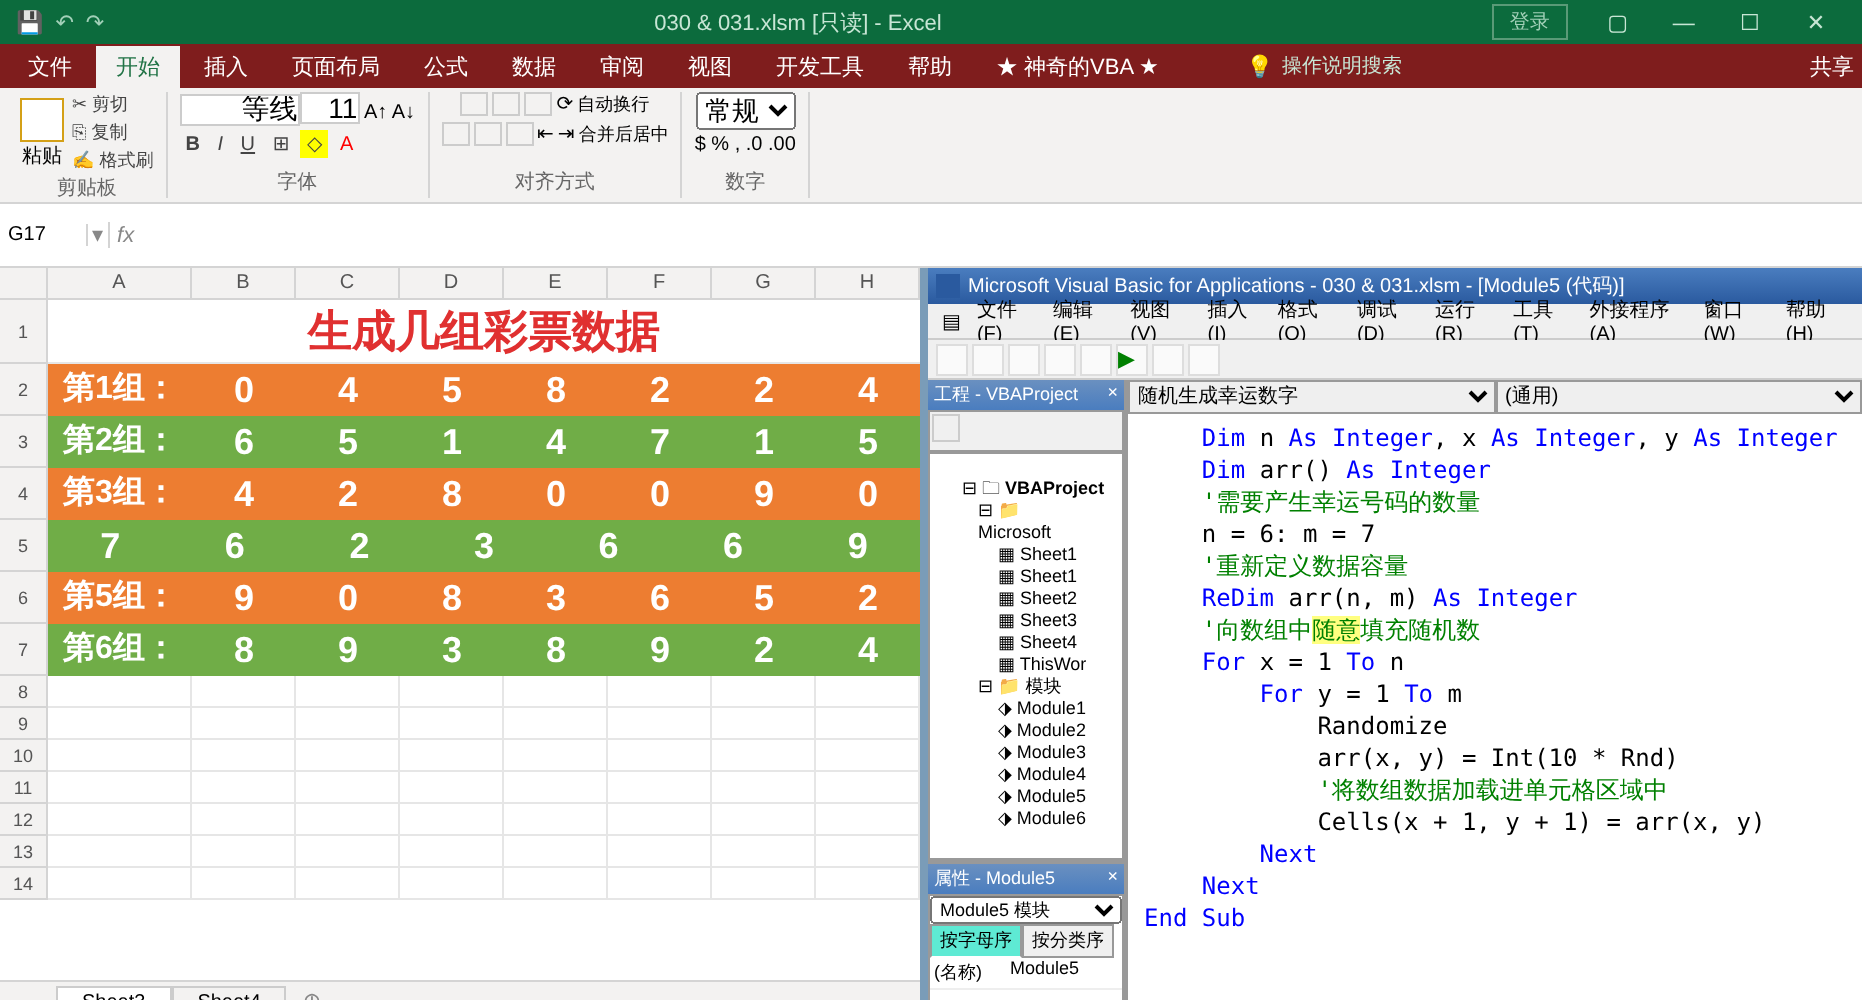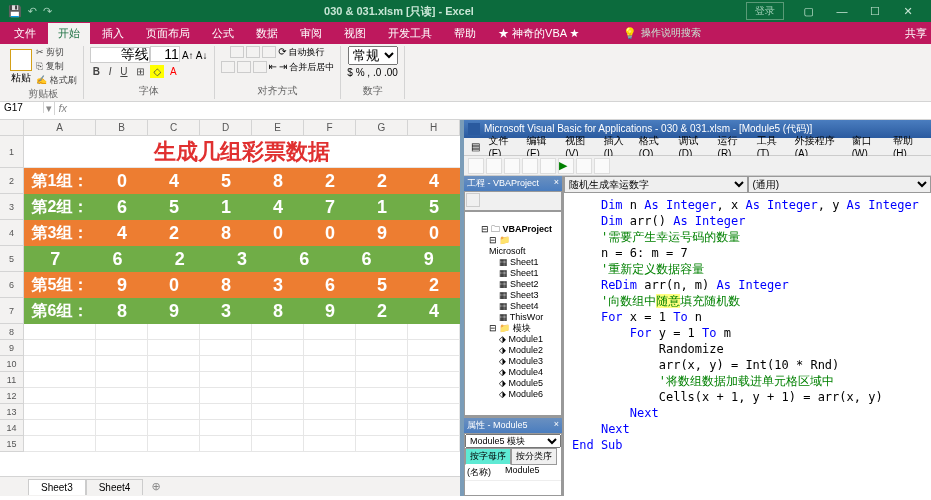--- a/index.html
+++ b/index.html
@@ -1,42 +1,42 @@
 <!DOCTYPE html>
 <html><head>
 <meta charset="utf-8">
 <style>
 * { margin: 0; padding: 0; box-sizing: border-box; }
 body { font-family: "Microsoft YaHei", sans-serif; font-size: 11px; background: #fff; width: 931px; height: 500px; overflow: hidden; position: relative; }
 .titlebar { background: #0c6b3d; height: 22px; display: flex; align-items: center; color: #a2d0b8; padding: 0 8px; }
-.titlebar .title { flex: 1; text-align: center; font-size: 11px; color: #c8e6d5; font-weight: bold; }
+.titlebar .title { flex: 1; text-align: center; font-size: 11px; color: #c8e6d5; }
 .titlebar .login { border: 1px solid #5a9a77; padding: 1px 8px; margin-right: 10px; font-size: 10px; }
 .titlebar .winbtns span { display: inline-block; width: 30px; text-align: center; color: #c8e6d5; }
-.menubar { background: #be185d; height: 22px; display: flex; align-items: center; padding: 0 4px; gap: 2px; }
+.menubar { background: #7f1d1d; height: 22px; display: flex; align-items: center; padding: 0 4px; gap: 2px; }
 .menubar .tab { padding: 3px 10px; color: #fff; font-size: 11px; }
 .menubar .tab.file { color: #fff; }
 .menubar .tab.active { background: #f3f2f1; color: #217346; }
 .menubar .right { margin-left: auto; display: flex; align-items: center; gap: 4px; color: #fff; }
 .menubar .right .search { color: #c8e6d5; font-size: 10px; }
 .ribbon { background: #f3f2f1; border-bottom: 1px solid #d4d4d4; height: 58px; display: flex; padding: 2px 4px; font-size: 10px; }
 .rgroup { border-right: 1px solid #d4d4d4; padding: 0 6px; display: flex; flex-direction: column; justify-content: space-between; }
 .rgroup .label { text-align: center; color: #666; font-size: 10px; padding-bottom: 1px; }
 .rgroup .content { display: flex; align-items: center; gap: 4px; flex: 1; }
 .clip { display: flex; gap: 4px; }
 .clip .paste { display: flex; flex-direction: column; align-items: center; }
 .clip .paste .ico { width: 22px; height: 22px; background: #fff; border: 1px solid #d4a017; }
 .clip .sub { display: flex; flex-direction: column; gap: 1px; font-size: 9px; color: #444; }
 .fontbox select, .fontbox input { border: 1px solid #ccc; font-size: 14px; height: 16px; text-align: right; }
 .fontname { width: 60px; }
 .fontsize { width: 30px; }
 .fbtns span { display: inline-block; border: 1px solid transparent; padding: 0 2px; color: #444; }
 .align .row { display: flex; gap: 2px; }
 .align .cell { width: 14px; height: 12px; border: 1px solid #ccc; }
 .num select { width: 50px; }
-.namebox-row { display: flex; border-bottom: 1px solid #d4d4d4; height: 18px; align-items: flex-start; background: #fff; }
+.namebox-row { display: flex; border-bottom: 1px solid #d4d4d4; height: 32px; align-items: center; background: #fff; }
 .namebox { width: 44px; border-right: 1px solid #d4d4d4; padding: 0 4px; font-size: 10px; }
 .fx { padding: 0 4px; color: #888; font-style: italic; }
 .fbar { flex: 1; padding: 0 4px; }
 .main { display: flex; height: 376px; }
 .sheet-area { width: 460px; display: flex; flex-direction: column; }
 .grid { flex: 1; position: relative; background: #fff; }
 .colhdr { display: flex; height: 16px; border-bottom: 1px solid #d4d4d4; }
 .corner { width: 24px; border-right: 1px solid #d4d4d4; background: #f3f2f1; }
 .ch { flex: 1; text-align: center; background: #f3f2f1; border-right: 1px solid #d4d4d4; font-size: 10px; line-height: 16px; color: #555; min-width: 48px; }
 .rows { overflow: hidden; }
@@ -341,31 +341,20 @@
             <div class="rh">14</div>
             <div class="gc" style="min-width: 72px;"></div>
             <div class="gc"></div>
             <div class="gc"></div>
             <div class="gc"></div>
             <div class="gc"></div>
             <div class="gc"></div>
             <div class="gc"></div>
             <div class="gc"></div>
           </div>
-          <div class="gr">
-            <div class="rh">15</div>
-            <div class="gc" style="min-width: 72px;"></div>
-            <div class="gc"></div>
-            <div class="gc"></div>
-            <div class="gc"></div>
-            <div class="gc"></div>
-            <div class="gc"></div>
-            <div class="gc"></div>
-            <div class="gc"></div>
-          </div>
         </div>
     </div>
     <div class="tabs">
       <span class="stab">Sheet3</span>
       <span class="stab inactive">Sheet4</span>
       <span class="addtab">⊕</span>
     </div>
   </div>
 
   <div class="vbe">

